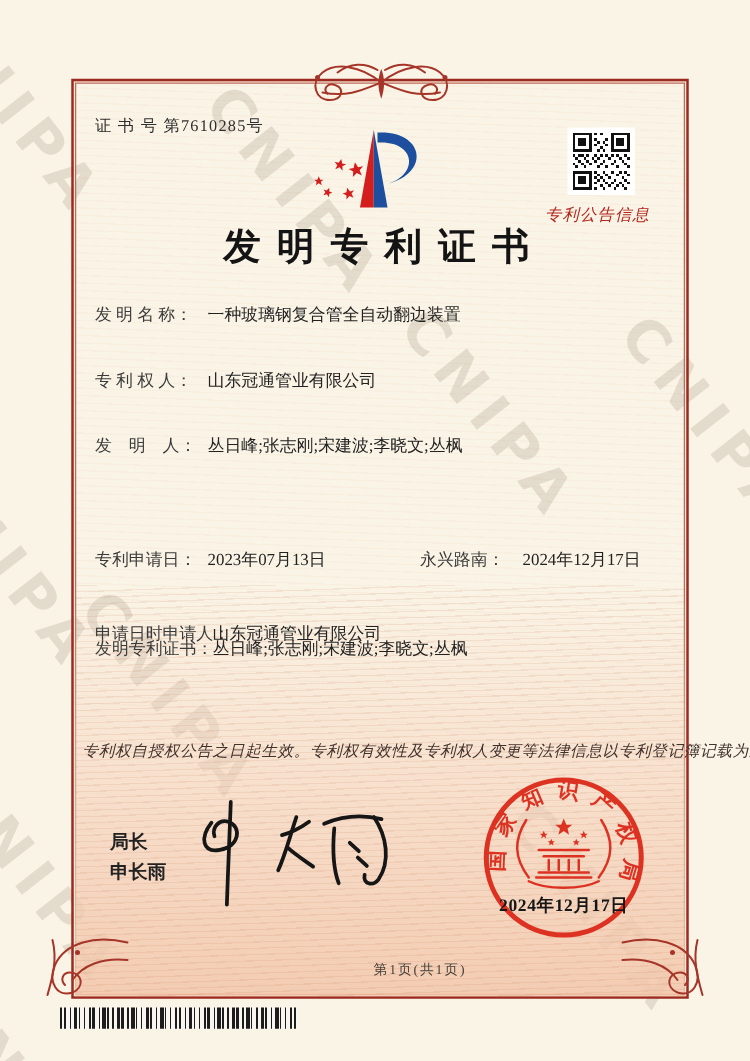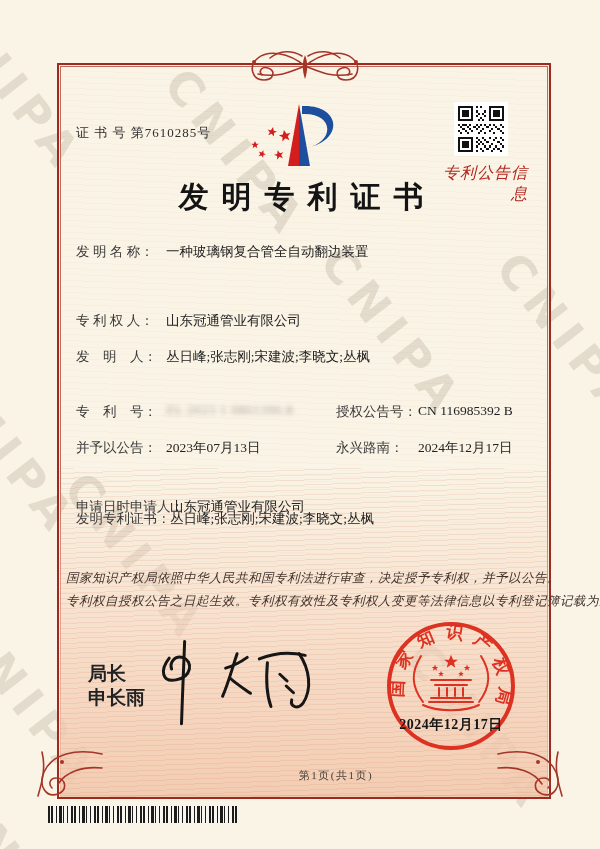--- a/index.html
+++ b/index.html
@@ -29,43 +29,43 @@
     background:
       repeating-linear-gradient(178deg, rgba(197,106,74,0.12) 0 1px, transparent 1px 5px),
       linear-gradient(180deg, rgba(246,215,195,0) 0%, rgba(246,213,190,0.45) 35%, rgba(244,205,180,0.75) 72%, rgba(242,199,171,0.88) 100%);
   }
   
   .orn { position:absolute; z-index:2; }
   .orn-top { left:212px; top:40px; }
   .orn-bl { left:32px; top:744px; }
   .orn-br { left:490px; top:744px; transform:scaleX(-1); }
   
-  .cert-no { position:absolute; z-index:2; left:76px; top:92px; font-size:13px; color:#2e2e2e; letter-spacing:1px;margin-top:32px; }
+  .cert-no { position:absolute; z-index:2; left:76px; top:92px; font-size:13px; color:#2e2e2e; letter-spacing:1px; }
   .logo { position:absolute; z-index:2; left:242px; top:96px; }
   .qr { position:absolute; z-index:2; left:454px; top:102px; background:#fff; padding:3px; }
-  .qr-label { position:absolute; z-index:2; left:436px; top:163px; width:92px; text-align:right;
-    font-size:16px; font-style:italic; color:#b3241c; letter-spacing:1px; }
+  .qr-label { position:absolute; z-index:2; left:436px; top:163px; width:92px; text-align:left;
+    font-size:13px; font-style:italic; color:#b3241c; letter-spacing:1px; }
   .title { position:absolute; z-index:2; left:57px; top:177px; width:488px; text-align:center;
     font-size:30px; font-weight:700; color:#141414; letter-spacing:13px; text-indent:13px; }
   
   .row { position:absolute; z-index:2; left:0; top:0; width:508px; height:20px; font-size:13.5px; }
   .lb  { position:absolute; left:76px;  color:#3a3a3a; white-space:nowrap; }
   .val { position:absolute; left:166px; color:#222;    white-space:nowrap;font-family:Liberation Serif, serif; }
   .lb2 { position:absolute; left:336px; color:#3a3a3a; white-space:nowrap; }
   .val2{ position:absolute; left:418px; color:#222;    white-space:nowrap; }
   .val-wide { left:170px; }
   .blurred { filter:blur(2.4px); opacity:0.5; font-size:12.5px; letter-spacing:1px; color:#4a4a4a; }
   
   .legal { position:absolute; z-index:2; left:66px; width:476px; text-align:center;
     font-size:12.5px; font-style:italic; color:#42322c; letter-spacing:0.5px; white-space:nowrap; }
   .legal1 { top:570px; }
   .legal2 { top:593px; }
   
   .sig-block { position:absolute; z-index:2; left:88px; top:662px;
-    font-family:"Liberation Sans","DejaVu Sans",sans-serif; font-size:19px; font-weight:700; color:#222; line-height:24px; }
+    font-family:"Liberation Sans","DejaVu Sans",sans-serif; font-size:15px; font-weight:700; color:#222; line-height:24px; }
   .sig-svg { position:absolute; z-index:2; left:142px; top:634px; transform:rotate(-2deg); }
   
   .seal { position:absolute; z-index:3; left:385px; top:620px; width:132px; height:132px; opacity:0.95; }
   .seal-date { position:absolute; z-index:4; left:379px; top:716px; width:144px; text-align:center;
     font-size:14px; font-weight:600; color:#161616; letter-spacing:0.5px; }
   
   .footer { position:absolute; z-index:2; left:57px; top:768px; width:558px; text-align:center;
     font-size:11px; color:#46413a; letter-spacing:1.5px; }
   .barcode { position:absolute; z-index:2; left:48px; top:806px; width:190px; height:17px;
     background:repeating-linear-gradient(90deg,
@@ -153,50 +153,43 @@
       M8 20h1v1H8zM11 20h1v1h-1zM15 20h1v1h-1zM19 20h1v1h-1z"></path>
   </svg>
   <div class="qr-label">专利公告信息</div>
 
   <div class="title">发明专利证书</div>
 
   <div class="row" style="top:243px">
     <span class="lb">发 明 名 称：</span>
     <span class="val">一种玻璃钢复合管全自动翻边装置</span>
   </div>
-  <div class="row" style="top:312px">
+  <div class="row" style="top:296px">
     <span class="lb">专 利 权 人：</span>
     <span class="val">山东冠通管业有限公司</span>
   </div>
   <div class="row" style="top:348px">
     <span class="lb">发　明　人：</span>
     <span class="val">丛日峰;张志刚;宋建波;李晓文;丛枫</span>
   </div>
-  <div class="row" style="top:403px">
-    <span class="lb">专　利　号：</span>
-    <span class="val blurred">ZL 2023 1 0861396.8</span>
-    <span class="lb2">授权公告号：</span>
-    <span class="val2">CN 116985392 B</span>
-  </div>
   <div class="row" style="top:439px">
-    <span class="lb">并予以公告：</span>
+    <span class="lb">专利申请日：</span>
     <span class="val">2023年07月13日</span>
     <span class="lb2">永兴路南：</span>
     <span class="val2">2024年12月17日</span>
   </div>
   <div class="row" style="top:498px">
     <span class="lb">申请日时申请人：</span>
     <span class="val val-wide">山东冠通管业有限公司</span>
   </div>
   <div class="row" style="top:510px">
     <span class="lb">发明专利证书：</span>
     <span class="val val-wide">丛日峰;张志刚;宋建波;李晓文;丛枫</span>
   </div>
 
-  <div class="legal legal1">国家知识产权局依照中华人民共和国专利法进行审查，决定授予专利权，并予以公告。</div>
   <div class="legal legal2">专利权自授权公告之日起生效。专利权有效性及专利权人变更等法律信息以专利登记簿记载为准。</div>
 
   <div class="sig-block">
     <div>局长</div>
     <div>申长雨</div>
   </div>
   <svg class="sig-svg" width="175" height="92" viewBox="0 0 175 92">
     <g fill="none" stroke="#161616" stroke-width="3" stroke-linecap="round">
       <path d="M44 6 C42 30,40 60,38 88"></path>
       <path d="M28 22 C18 34,20 46,34 44 C50 42,52 26,42 22 C34 19,28 26,30 33"></path>

